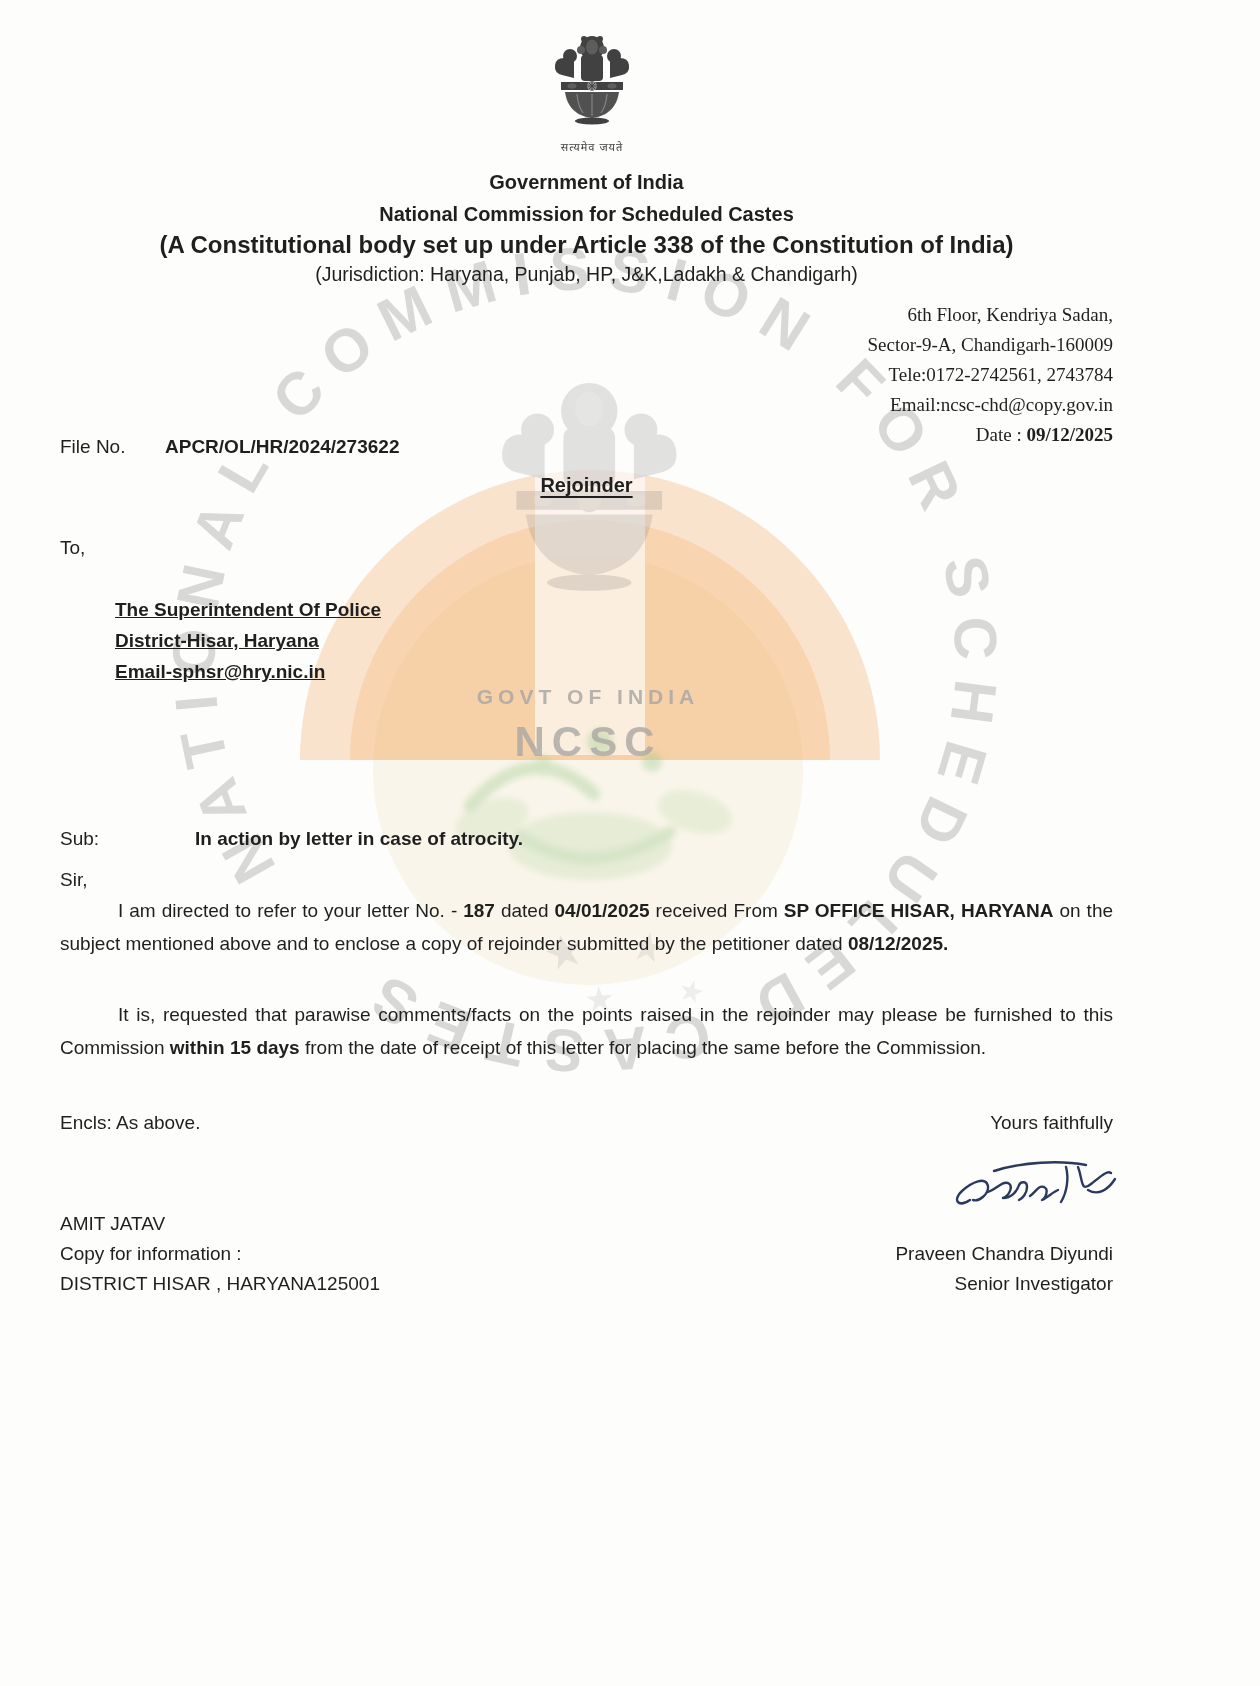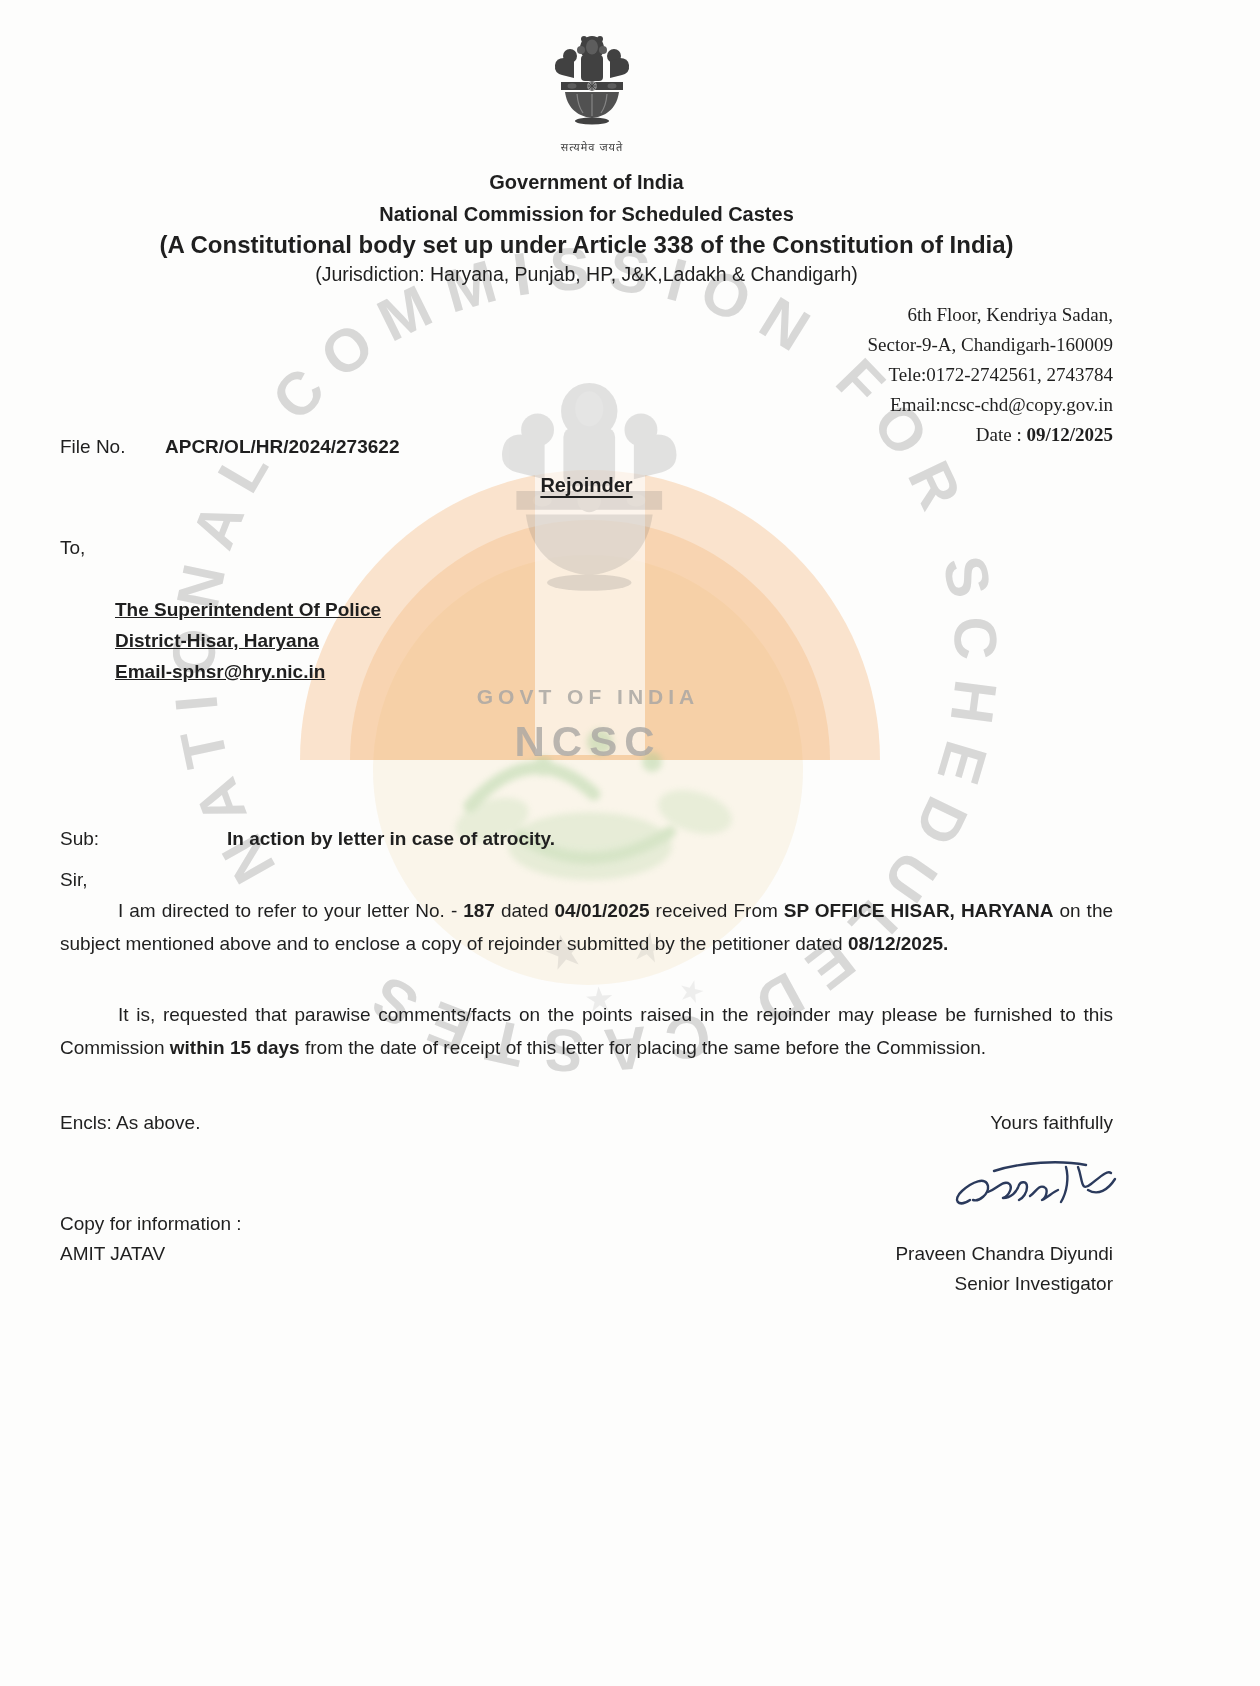--- a/index.html
+++ b/index.html
@@ -151,21 +151,21 @@
 
     <div class="abs c b title-underline" style="top:474px;font-size:20px;">Rejoinder</div>
 
     <div class="abs l" style="top:537px;">To,</div>
     <div class="abs b" style="left:115px;top:594px;line-height:31px;text-decoration:underline;">
       <div>The Superintendent Of Police</div>
       <div>District-Hisar, Haryana</div>
       <div>Email-sphsr@hry.nic.in</div>
     </div>
 
-    <div class="abs subrow" style="left:60px;top:828px;width:1053px;gap:32px;">
+    <div class="abs subrow" style="left:60px;top:828px;width:1053px;">
       <span class="sublabel">Sub:</span>
       <span class="b">In action by letter in case of atrocity.</span>
     </div>
 
     <div class="abs l" style="top:869px;">Sir,</div>
 
     <div class="para indent" style="top:894px;">
       <span>I am directed to refer to your letter No. - </span><span class="b">187</span><span> dated </span><span class="b">04/01/2025</span><span> received From </span><span class="b">SP OFFICE HISAR, HARYANA</span><span> on the subject mentioned above and to enclose a copy of rejoinder submitted by the petitioner dated </span><span class="b">08/12/2025.</span>
     </div>
 
@@ -184,22 +184,23 @@
           <path d="M80,48 C86,44 88,37 94,39 C99,41 96,50 92,52 C97,50 103,44 108,42"></path>
           <path d="M44,23 C72,14 110,12 136,17"></path>
           <path d="M116,19 C119,30 117,44 111,54"></path>
           <path d="M128,19 C133,31 130,45 141,36 C150,29 157,22 161,25"></path>
           <path d="M138,42 C148,48 158,42 165,31"></path>
         </g>
       </svg>
     </div>
 
     <div class="abs l" style="top:1209px;line-height:30px;">
+      <div>AMIT JATAV</div>
       <div>Copy for information :</div>
-      <div>AMIT JATAV</div>
+      <div>DISTRICT  HISAR , HARYANA125001</div>
     </div>
 
     <div class="abs r" style="top:1239px;line-height:30px;">
       <div>Praveen Chandra Diyundi</div>
       <div>Senior Investigator</div>
     </div>
 
   </div>
 </div>
 

